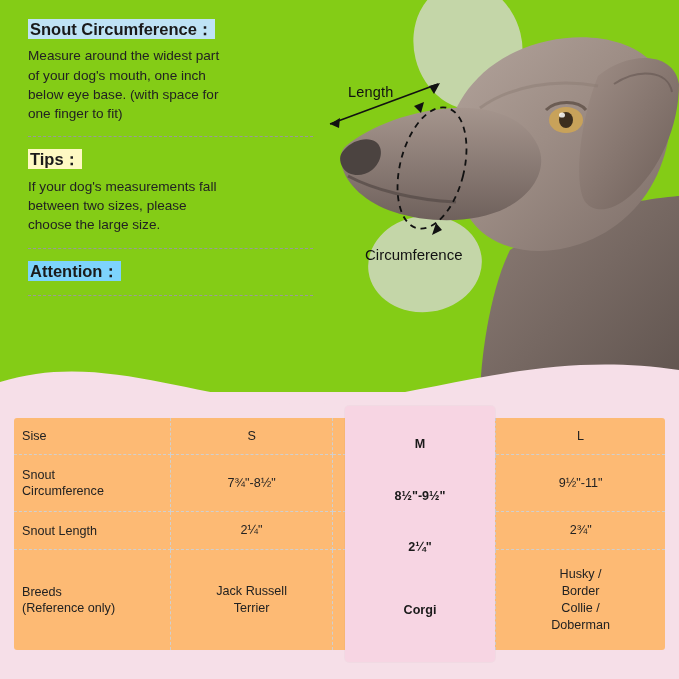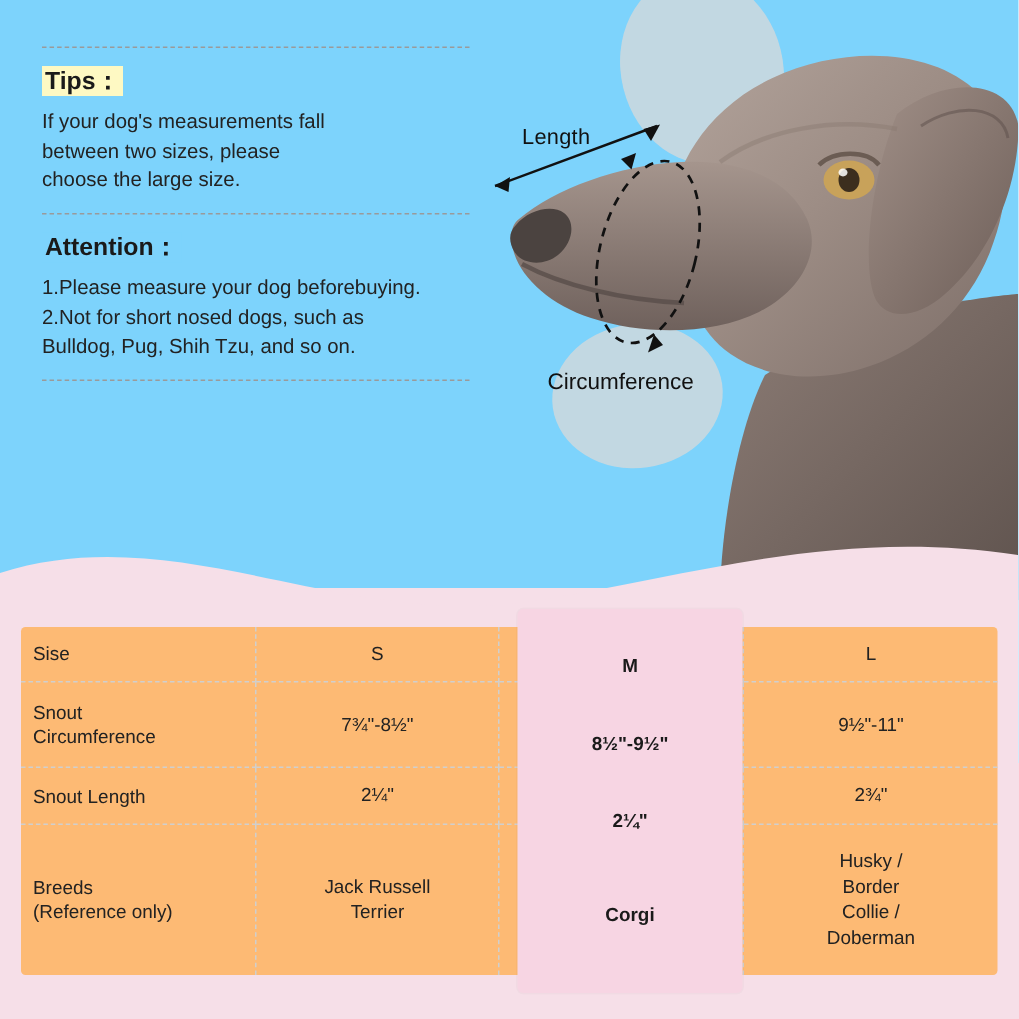--- a/index.html
+++ b/index.html
@@ -22,21 +22,21 @@
     overflow: hidden;
   }
 
   
   .photo-area {
     position: absolute;
     left: 0; top: 0;
     width: 679px;
     height: 400px;
     overflow: hidden;
-    background: #7dd3fc;
+    background: #84cc16;
   }
   .blob {
     position: absolute;
     background: #d9d9d9;
     border-radius: 50%;
     opacity: 0.75;
   }
   .blob.b1 { left: 414px; top: -18px; width: 108px; height: 128px; transform: rotate(-14deg); }
   .blob.b2 { left: 517px; top: 128px; width: 120px; height: 96px; transform: rotate(18deg); }
   .blob.b3 { left: 368px; top: 216px; width: 114px; height: 96px; transform: rotate(-8deg); }
@@ -248,41 +248,45 @@
     <svg style="position:absolute;left:380px;top:96px;" width="110" height="150">
       <ellipse cx="52" cy="72" rx="32" ry="62" transform="rotate(14 52 72)" fill="none" stroke="#111" stroke-width="1.8" stroke-dasharray="6 5"></ellipse>
       <polygon points="34,10 44,6 41,17" fill="#111"></polygon>
       <polygon points="62,134 52,139 56,127" fill="#111"></polygon>
     </svg>
     <div class="callout-circ">Circumference</div>
   </div>
 
   <div class="text-col">
 
+    <div class="block">
+      <span class="hl hl-blue">Snout Circumference：</span>
+      <div class="para">
+        <span class="line">Measure around the widest part</span>
+        <span class="line">of your dog's mouth, one inch</span>
+        <span class="line">below eye base. (with space for</span>
+        <span class="line">one finger to fit)</span>
+      </div>
+    </div>
 
     <div class="dashline"></div>
 
     <div class="block">
       <span class="hl hl-yellow">Tips：</span>
       <div class="para">
         <span class="line">If your dog's measurements fall</span>
         <span class="line">between two sizes, please</span>
         <span class="line">choose the large size.</span>
       </div>
     </div>
 
     <div class="dashline"></div>
 
     <div class="block">
       <span class="hl hl-pink">Attention：</span>
-      <div class="para">
-        <span class="line">1.Please measure your dog beforebuying.</span>
-        <span class="line">2.Not for short nosed dogs, such as</span>
-        <span class="line">Bulldog, Pug, Shih Tzu, and so on.</span>
-      </div>
     </div>
 
     <div class="dashline"></div>
   </div>
 
   <div class="pink-panel"></div>
   <svg class="wave" viewBox="0 0 679 100" preserveAspectRatio="none">
     <path d="M0,52 C120,14 230,92 360,70 C470,52 560,22 679,40 L679,100 L0,100 Z" fill="#f6dfe8"></path>
   </svg>
 

